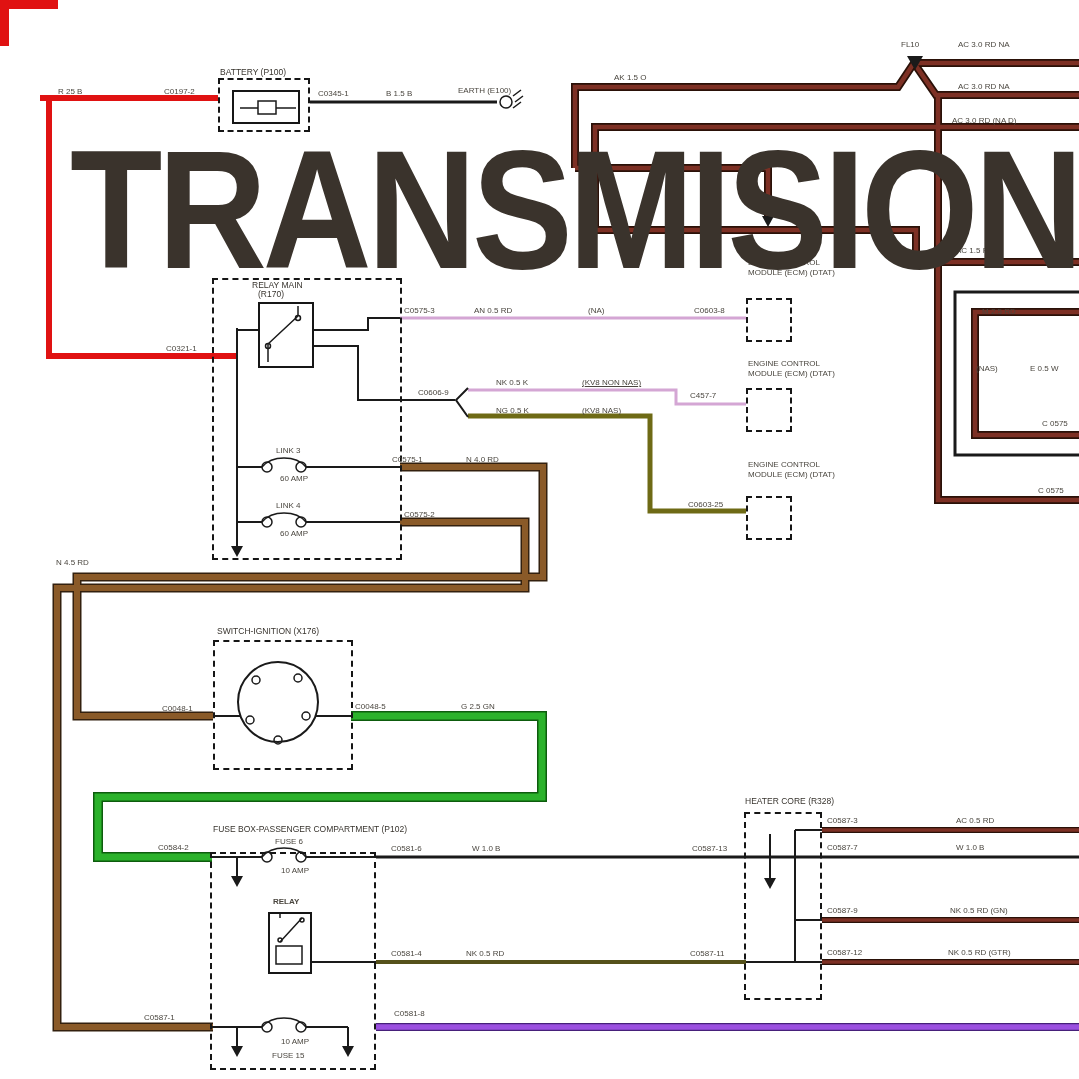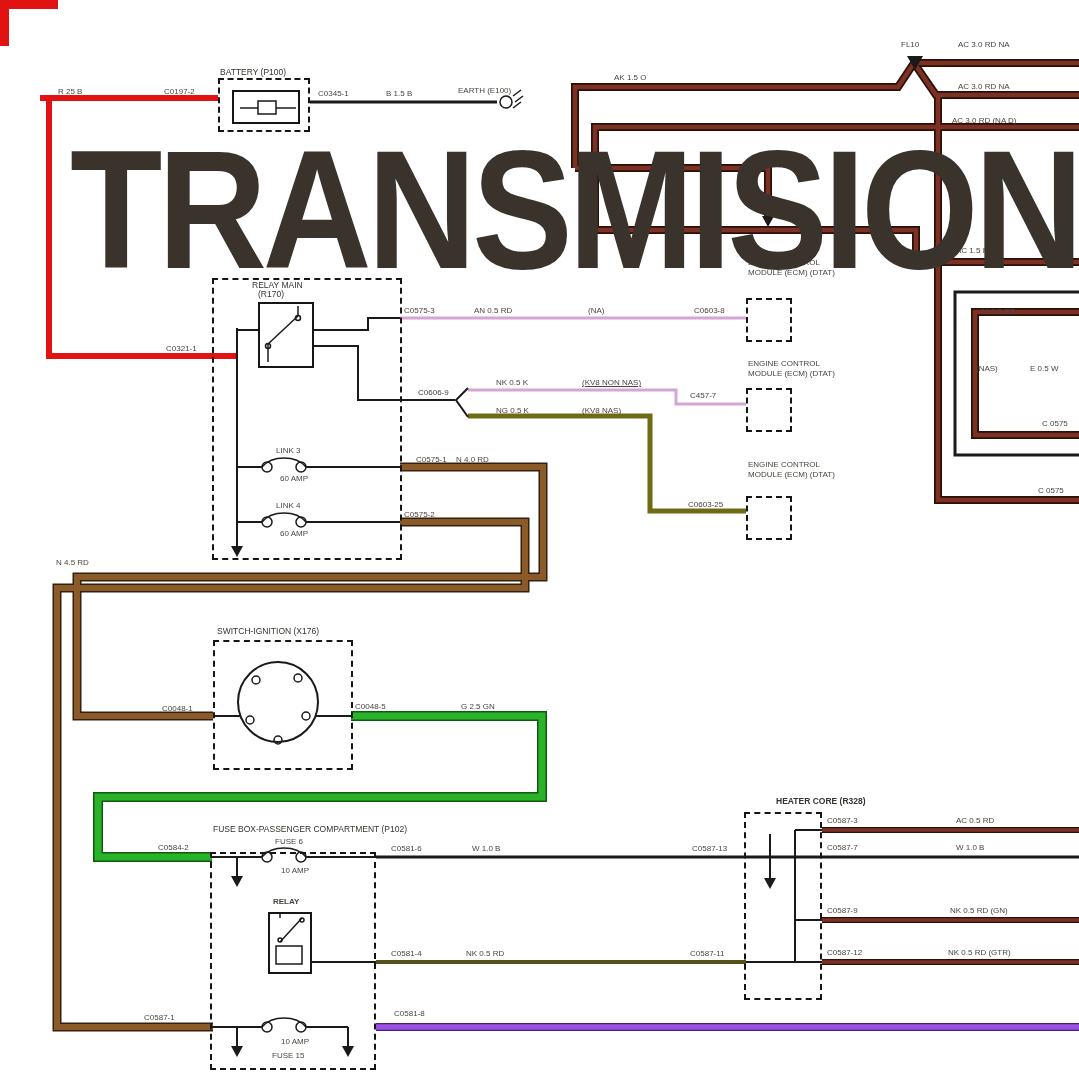--- a/index.html
+++ b/index.html
@@ -228,22 +228,22 @@
   <span class="lb" style="left:748px;top:370px;">MODULE (ECM) (DTAT)</span>
 
   <span class="lb" style="left:496px;top:407px;">NG 0.5 K</span>
   <span class="lb" style="left:582px;top:407px;">(KV8 NAS)</span>
   <span class="lb" style="left:688px;top:501px;">C0603-25</span>
   <span class="lb" style="left:748px;top:461px;">ENGINE CONTROL</span>
   <span class="lb" style="left:748px;top:471px;">MODULE (ECM) (DTAT)</span>
 
   <span class="lb" style="left:276px;top:447px;">LINK 3</span>
   <span class="lb" style="left:280px;top:475px;">60 AMP</span>
-  <span class="lb" style="left:416px;top:456px;">C0575-1</span>
-  <span class="lb" style="left:456px;top:456px;">N 4.0 RD</span>
+  <span class="lb" style="left:392px;top:456px;">C0575-1</span>
+  <span class="lb" style="left:466px;top:456px;">N 4.0 RD</span>
   <span class="lb" style="left:276px;top:502px;">LINK 4</span>
   <span class="lb" style="left:280px;top:530px;">60 AMP</span>
   <span class="lb" style="left:404px;top:511px;">C0575-2</span>
 
   <span class="lb" style="left:56px;top:559px;">N 4.5 RD</span>
 
   <span class="lb bt" style="left:217px;top:627px;">SWITCH-IGNITION (X176)</span>
   <span class="lb" style="left:162px;top:705px;">C0048-1</span>
   <span class="lb" style="left:355px;top:703px;">C0048-5</span>
   <span class="lb" style="left:436px;top:703px;margin-left:25px;">G 2.5 GN</span>
@@ -257,21 +257,21 @@
   <span class="lb" style="left:692px;top:845px;">C0587-13</span>
   <span class="lb" style="left:273px;top:898px;font-weight:bold;">RELAY</span>
   <span class="lb" style="left:391px;top:950px;">C0581-4</span>
   <span class="lb" style="left:466px;top:950px;">NK 0.5 RD</span>
   <span class="lb" style="left:690px;top:950px;">C0587-11</span>
   <span class="lb" style="left:144px;top:1014px;">C0587-1</span>
   <span class="lb" style="left:272px;top:1008px;margin-top:44px;">FUSE 15</span>
   <span class="lb" style="left:281px;top:1038px;">10 AMP</span>
   <span class="lb" style="left:394px;top:1010px;">C0581-8</span>
 
-  <span class="lb bt" style="left:776px;top:797px;font-weight:bold;">HEATER CORE (R328)</span>
+  <span class="lb bt" style="left:745px;top:797px;">HEATER CORE (R328)</span>
   <span class="lb" style="left:827px;top:817px;">C0587-3</span>
   <span class="lb" style="left:956px;top:817px;">AC 0.5 RD</span>
   <span class="lb" style="left:827px;top:844px;">C0587-7</span>
   <span class="lb" style="left:956px;top:844px;">W 1.0 B</span>
   <span class="lb" style="left:827px;top:907px;">C0587-9</span>
   <span class="lb" style="left:950px;top:907px;">NK 0.5 RD (GN)</span>
   <span class="lb" style="left:827px;top:949px;">C0587-12</span>
   <span class="lb" style="left:948px;top:949px;">NK 0.5 RD (GTR)</span>
 
   <div class="big-title">TRANSMISION</div>

